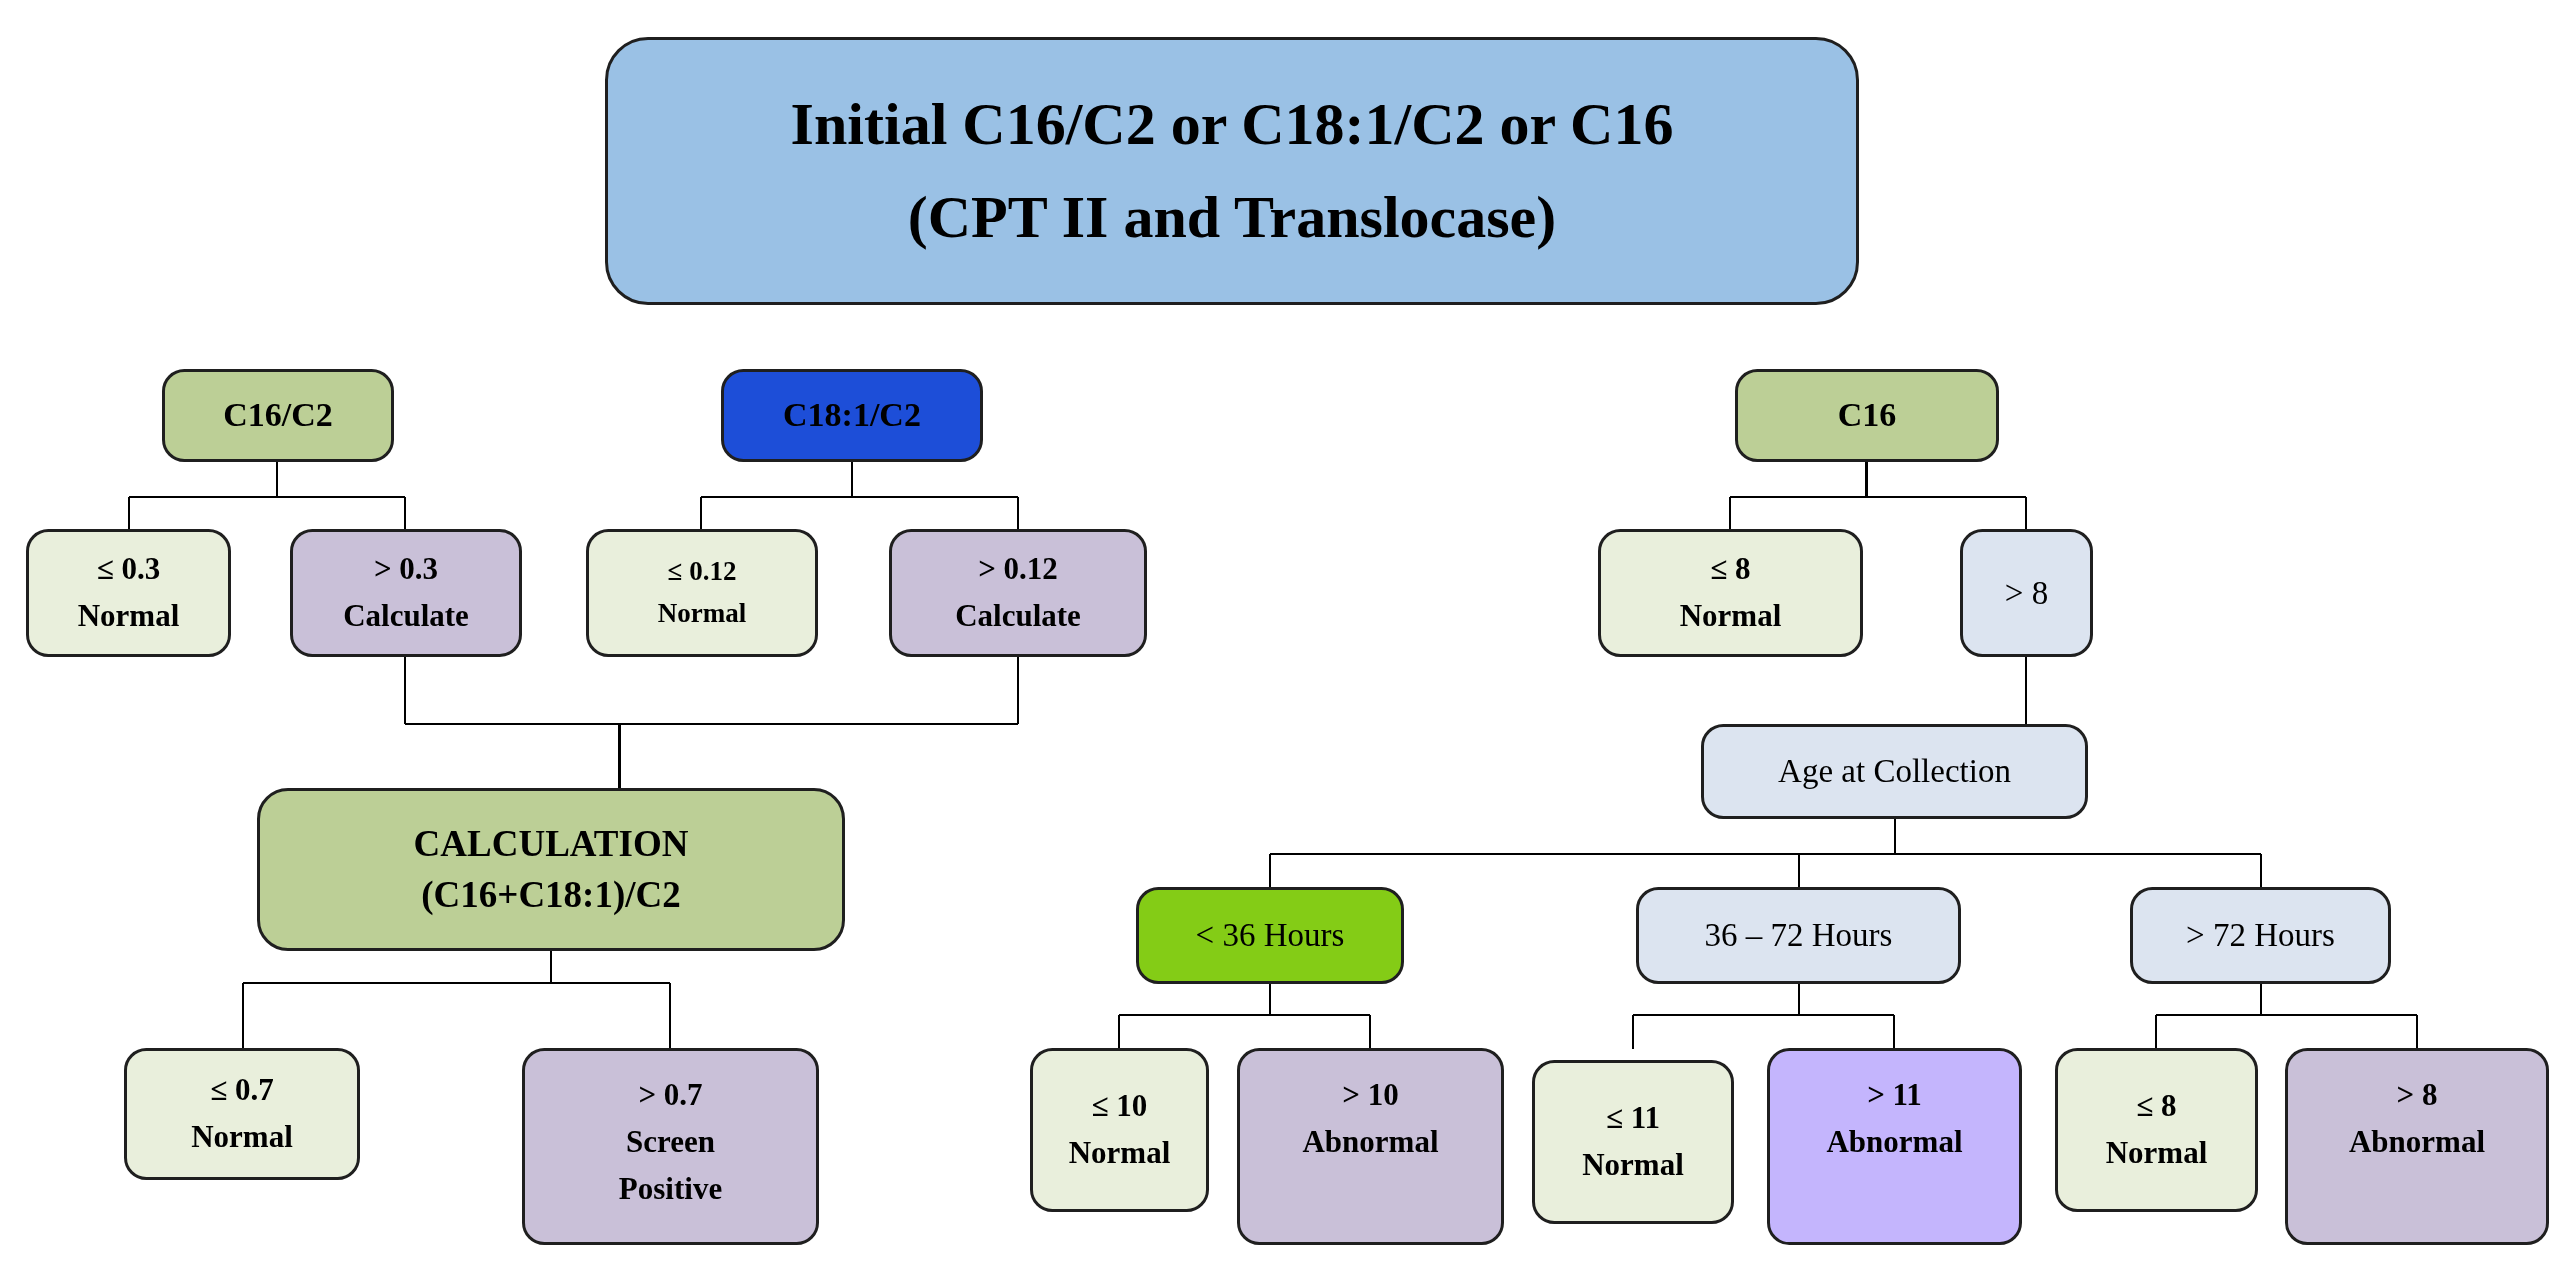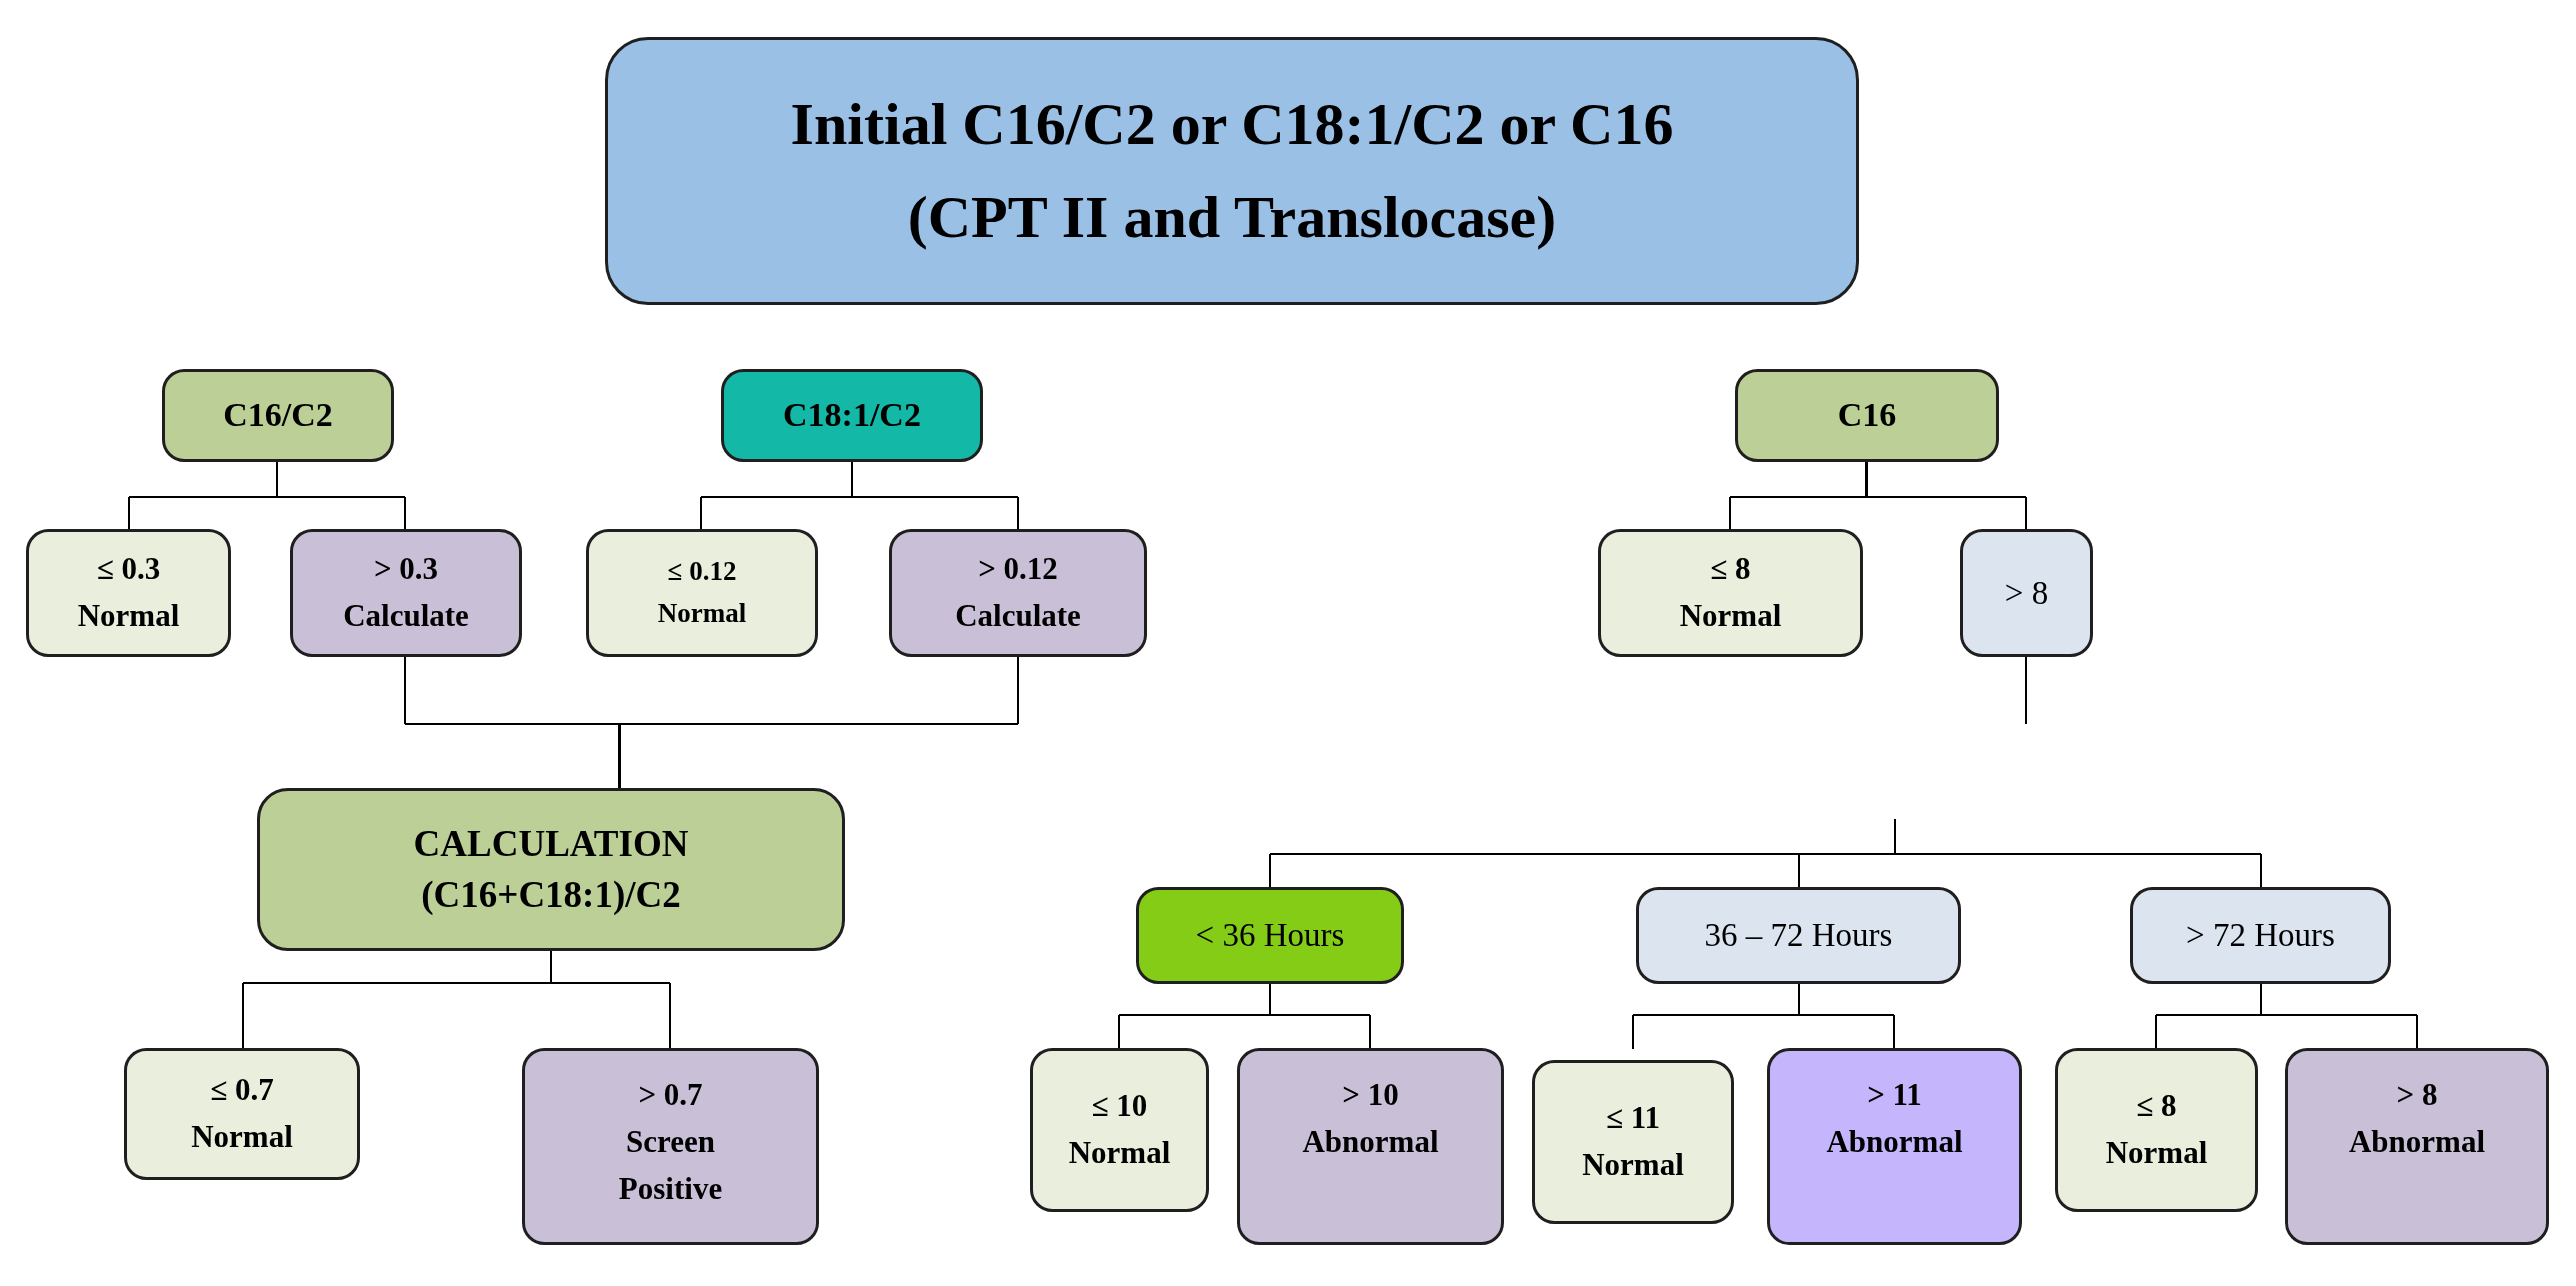--- a/index.html
+++ b/index.html
@@ -86,21 +86,21 @@
   </svg>
 
   <div class="node" id="n-title" style="background-color: rgb(154, 193, 229); border-color: rgb(31, 31, 31);">
     <span class="line">Initial C16/C2 or C18:1/C2 or C16</span>
     <span class="line">(CPT II and Translocase)</span>
   </div>
 
   <div class="node" id="n-c16c2" style="background-color: rgb(188, 207, 150); border-color: rgb(31, 31, 31);">
     <span class="line">C16/C2</span>
   </div>
-  <div class="node" id="n-c181c2" style="background-color: #14b8a6; border-color: rgb(31, 31, 31);">
+  <div class="node" id="n-c181c2" style="background-color: #1d4ed8; border-color: rgb(31, 31, 31);">
     <span class="line">C18:1/C2</span>
   </div>
   <div class="node" id="n-c16" style="background-color: rgb(188, 207, 150); border-color: rgb(31, 31, 31);">
     <span class="line">C16</span>
   </div>
 
   <div class="node" id="n-c16c2-le" style="background-color: rgb(233, 239, 220); border-color: rgb(31, 31, 31);">
     <span class="line">≤ 0.3</span>
     <span class="line">Normal</span>
   </div>
@@ -120,20 +120,23 @@
     <span class="line">≤ 8</span>
     <span class="line">Normal</span>
   </div>
   <div class="node" id="n-c16-gt" style="background-color: rgb(220, 228, 240); border-color: rgb(31, 31, 31);">
     <span class="line">&gt; 8</span>
   </div>
 
   <div class="node" id="n-calc" style="background-color: rgb(188, 207, 150); border-color: rgb(31, 31, 31);">
     <span class="line">CALCULATION</span>
     <span class="line">(C16+C18:1)/C2</span>
+  </div>
+  <div class="node" id="n-age" style="background-color: rgb(220, 228, 240); border-color: rgb(31, 31, 31);">
+    <span class="line">Age at Collection</span>
   </div>
 
   <div class="node" id="n-h36" style="background-color: #84cc16; border-color: rgb(31, 31, 31);">
     <span class="line">&lt; 36 Hours</span>
   </div>
   <div class="node" id="n-h3672" style="background-color: rgb(220, 228, 240); border-color: rgb(31, 31, 31);">
     <span class="line">36 – 72 Hours</span>
   </div>
   <div class="node" id="n-h72" style="background-color: rgb(220, 228, 240); border-color: rgb(31, 31, 31);">
     <span class="line">&gt; 72 Hours</span>

